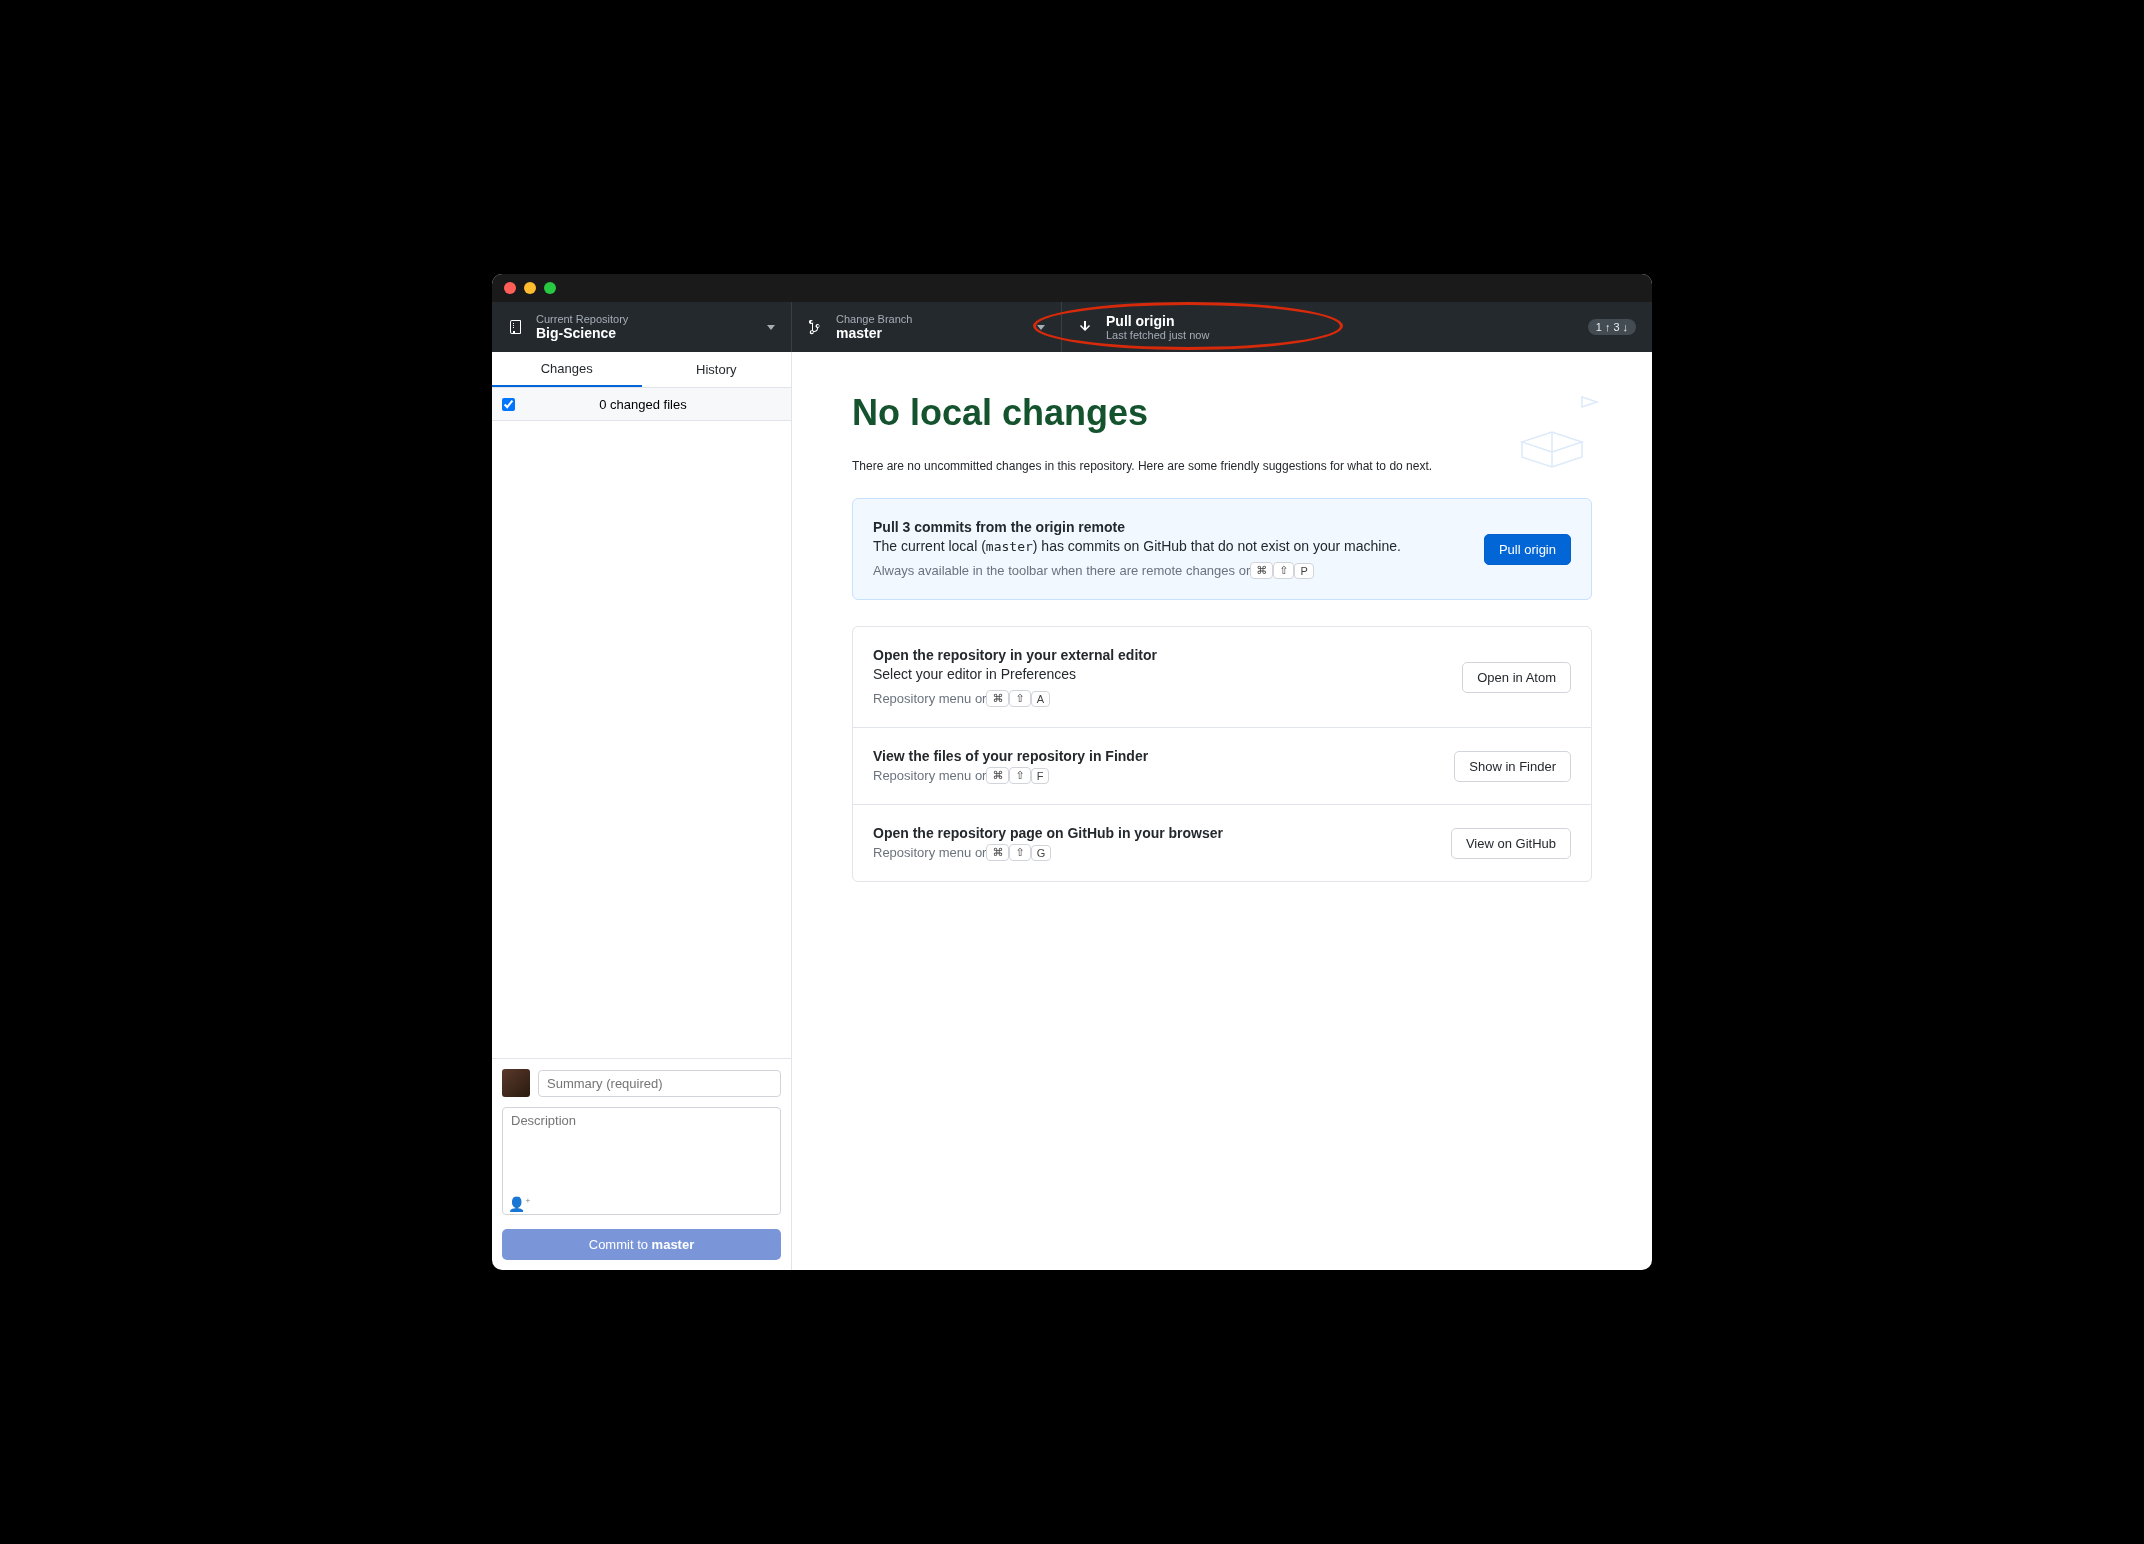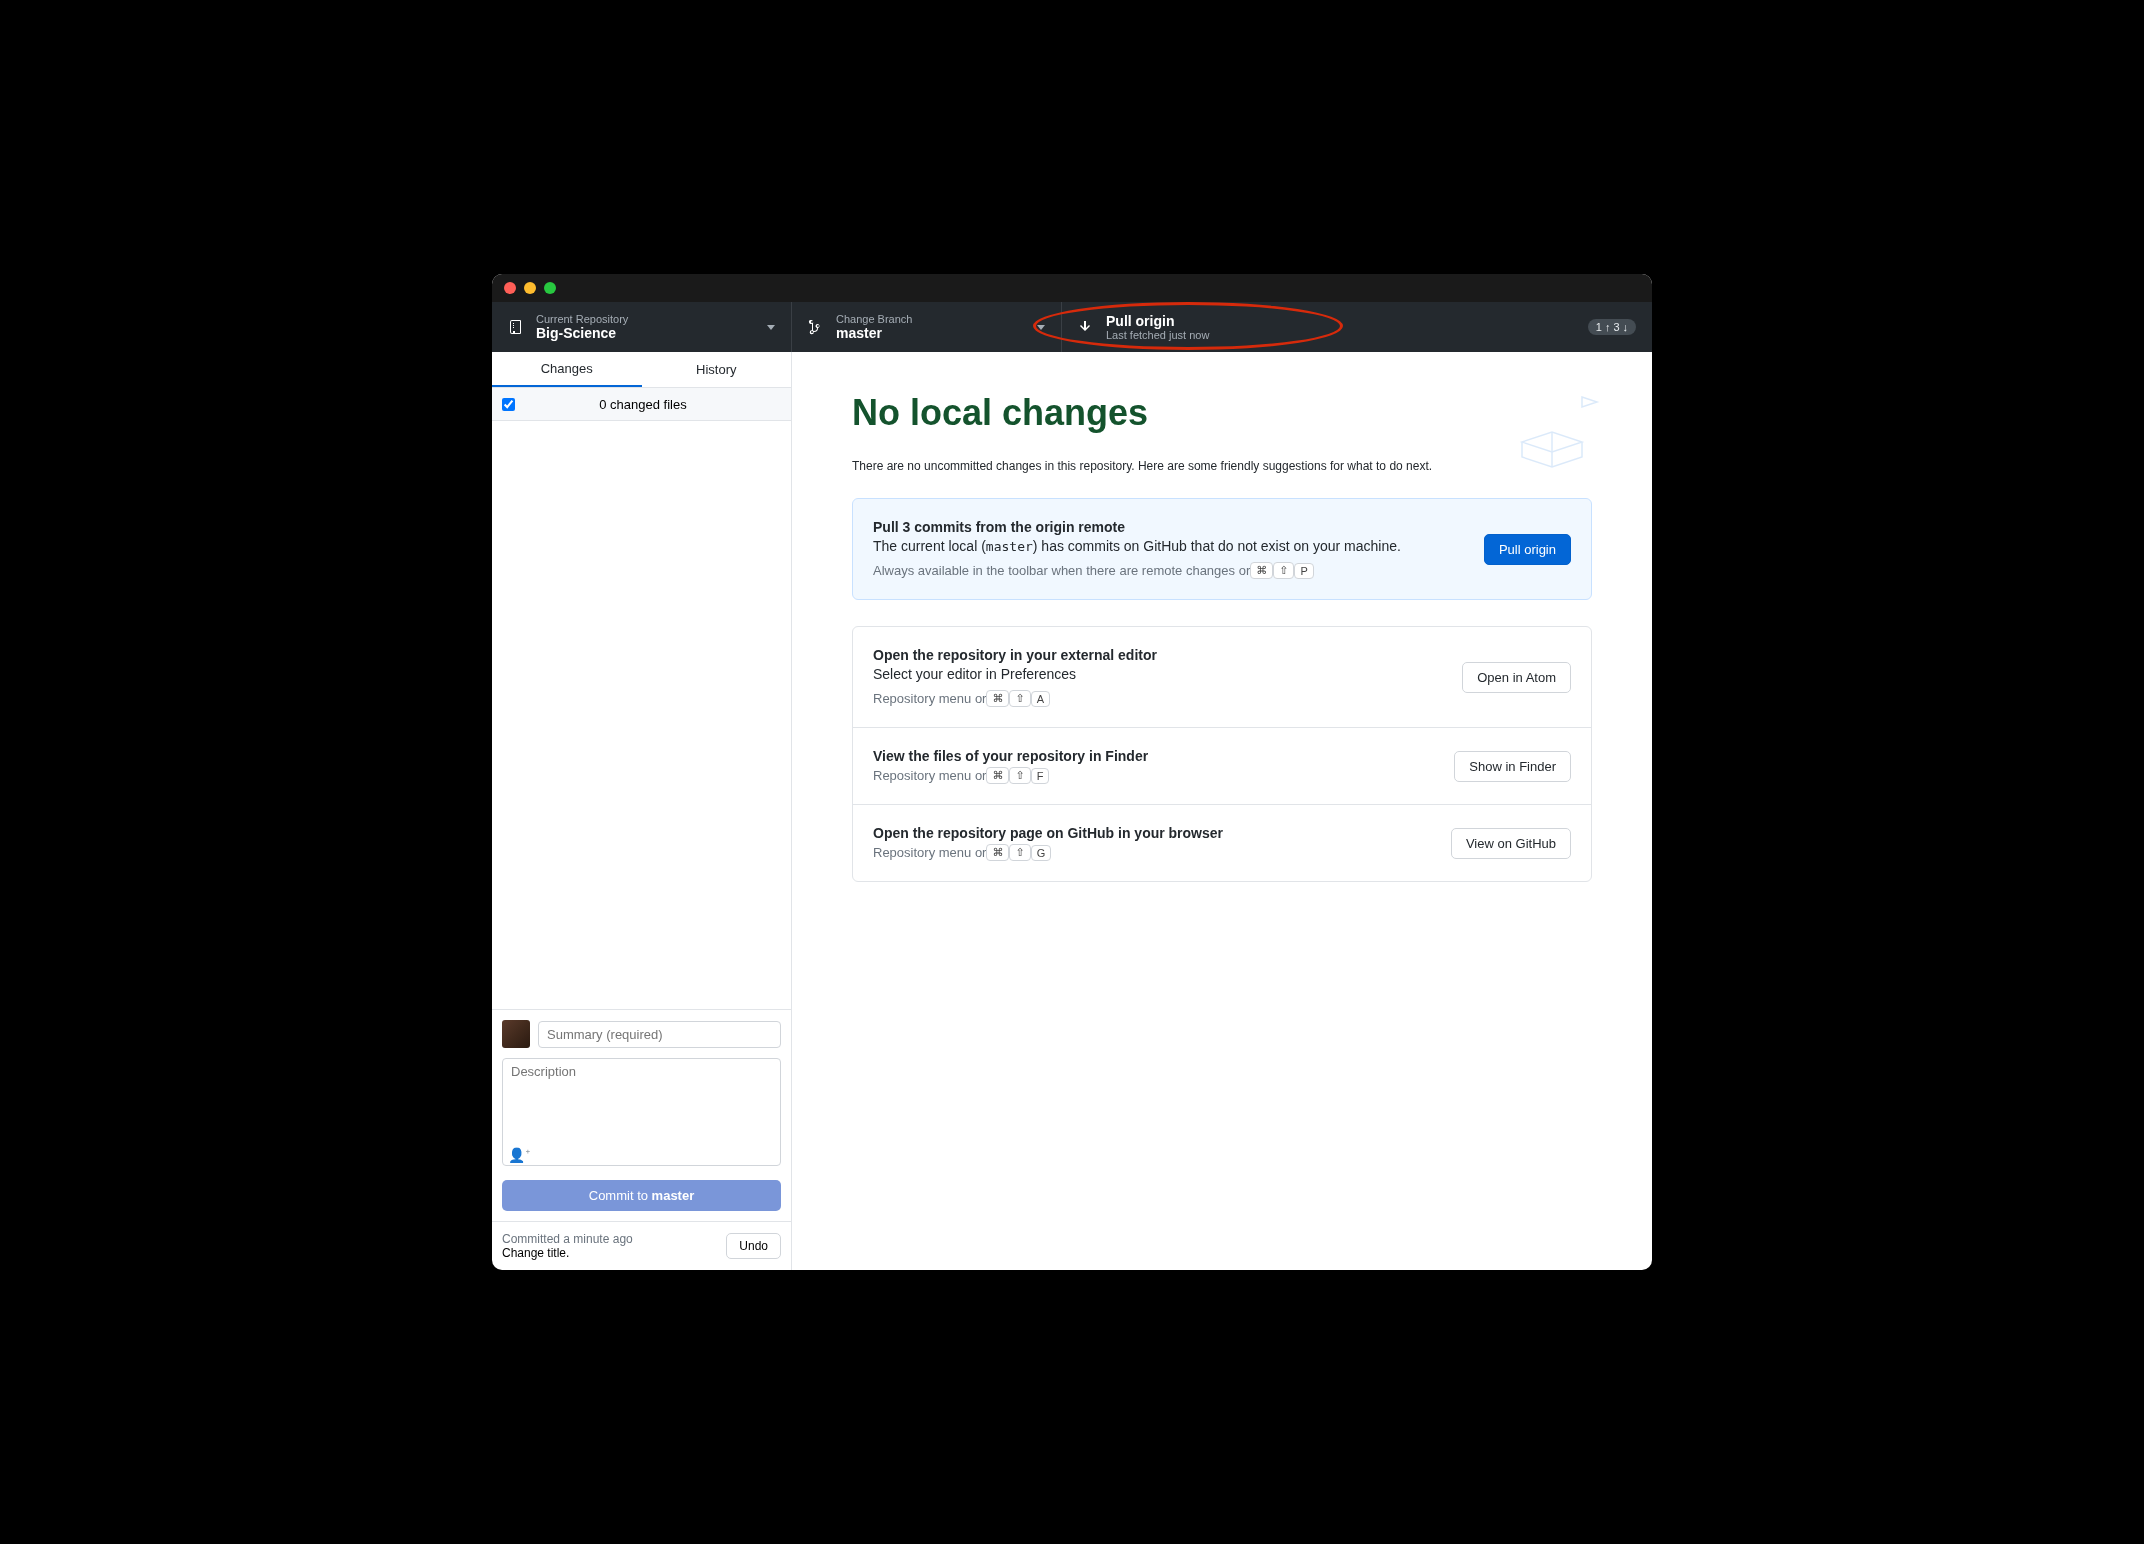--- a/index.html
+++ b/index.html
@@ -309,27 +309,20 @@
           <input class="inp" placeholder="Summary (required)" style="">
         </div>
         <div class="desc-wrap">
           <textarea class="inp desc" placeholder="Description" style=""></textarea>
           <span class="co-author-icon">👤⁺</span>
         </div>
         <button class="commit-btn">
           <span>Commit to </span><b>master</b>
         </button>
       </div>
-      <div class="undo-box">
-        <div class="undo-text">
-          <span class="meta">Committed a minute ago</span>
-          <span>Change title.</span>
-        </div>
-        <button class="undo-btn">Undo</button>
-      </div>
     </div>
 
     <div class="main">
       <svg class="illus" viewBox="0 0 100 80">
           <g fill="none" stroke="#b8d5f5" stroke-width="1.5">
             <path d="M70 5l15 5-15 5z"></path>
             <path d="M10 50l30-10 30 10-30 10z"></path>
             <path d="M10 50v15l30 10 30-10V50"></path>
             <path d="M40 40v35"></path>
           </g>

